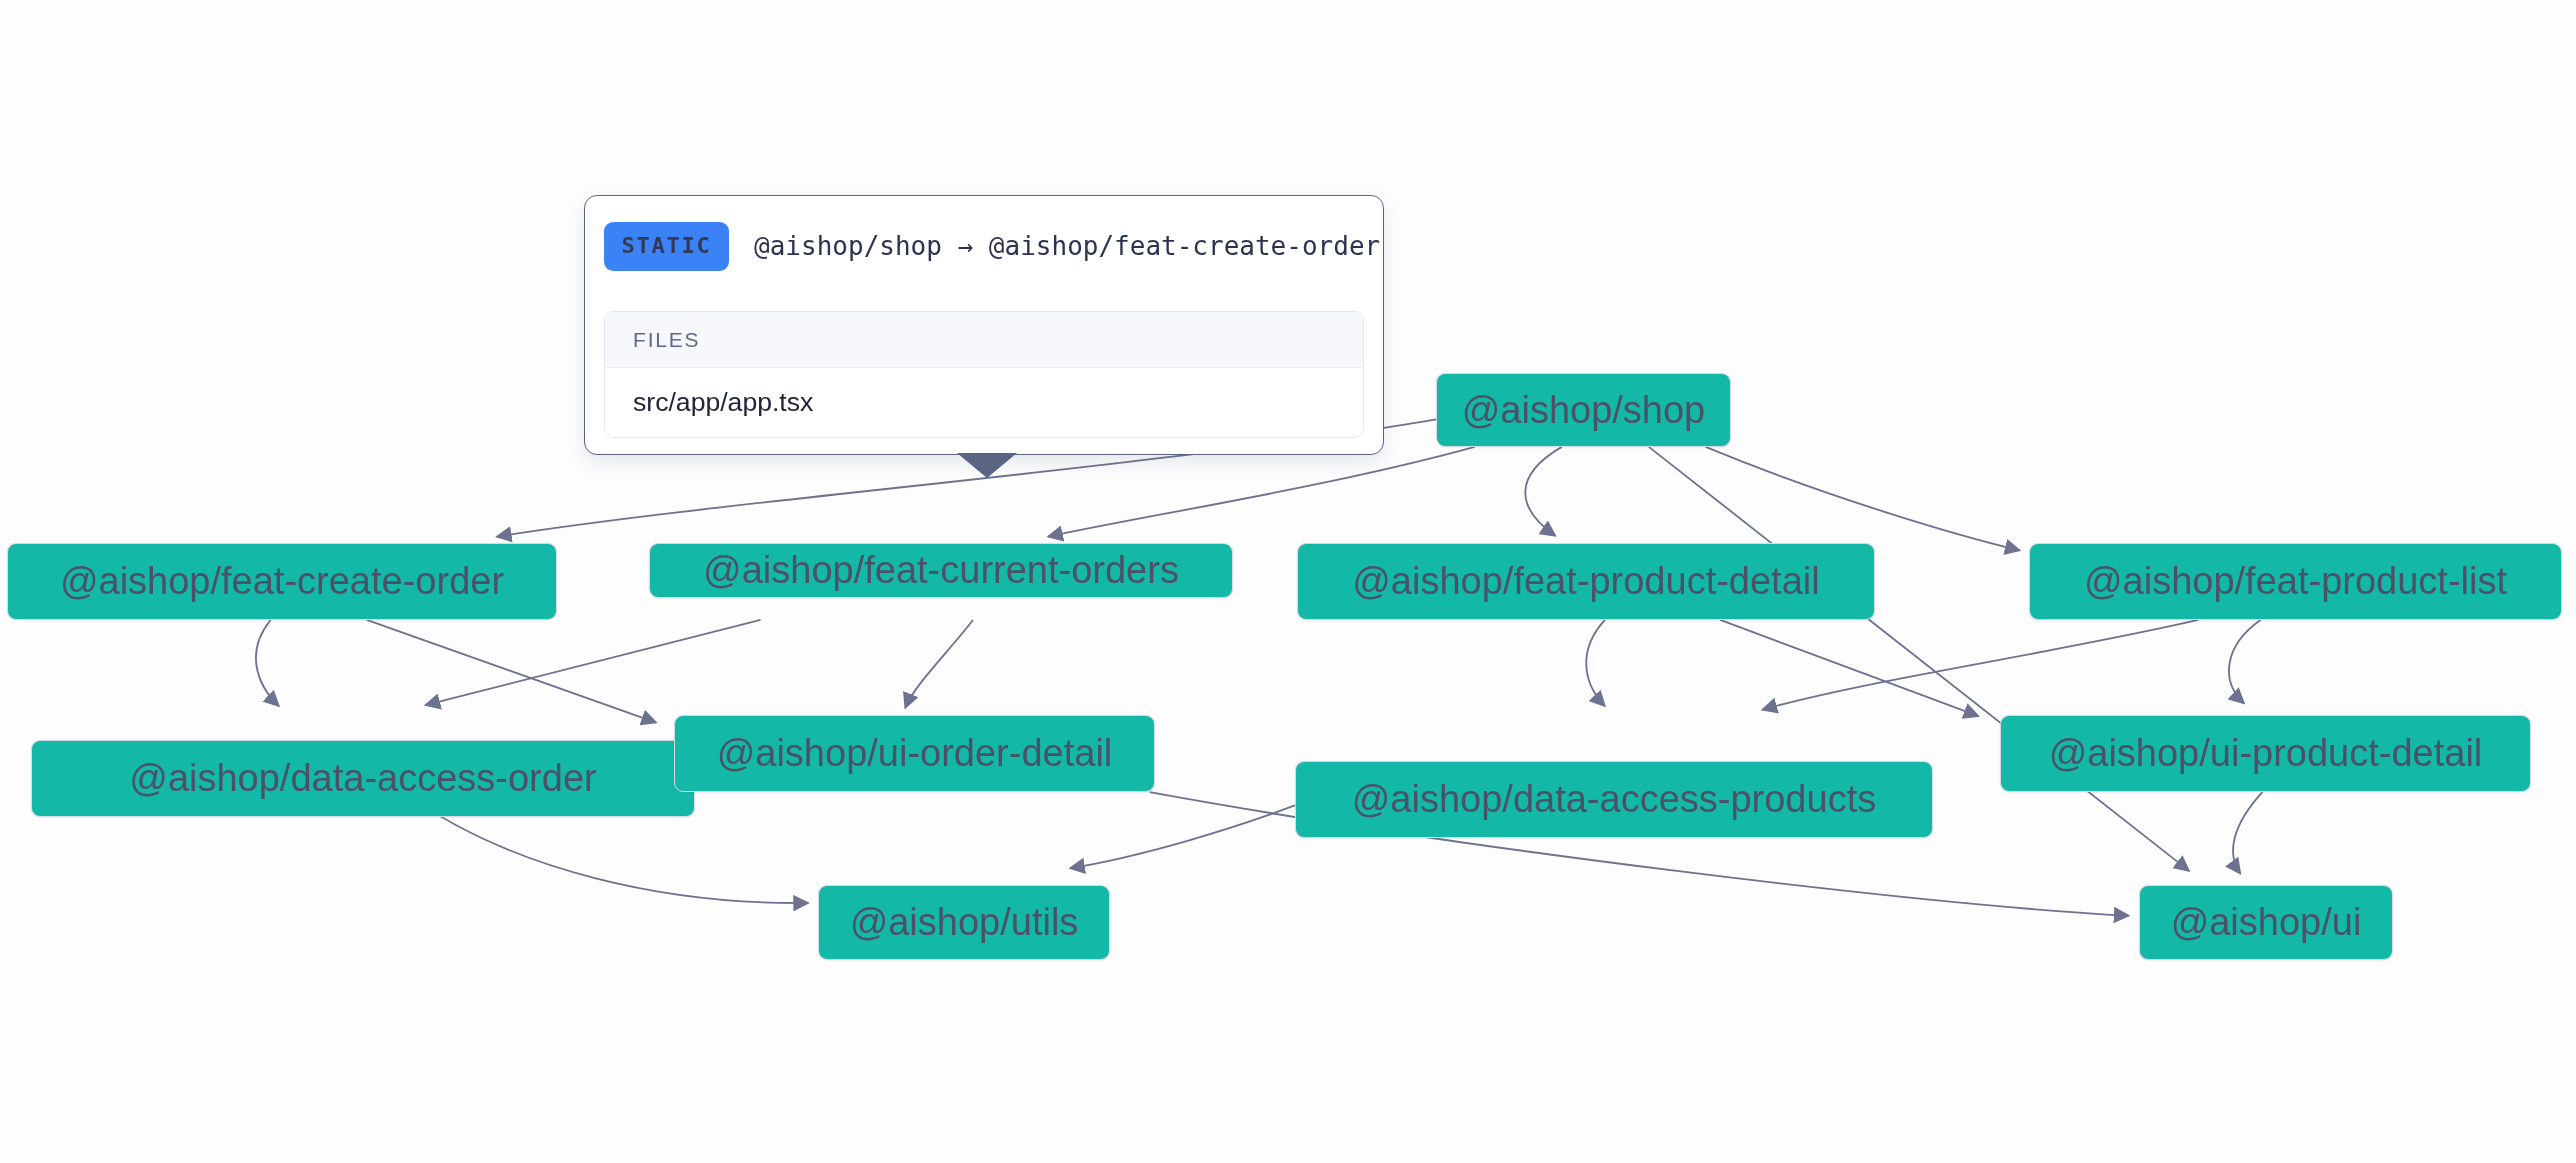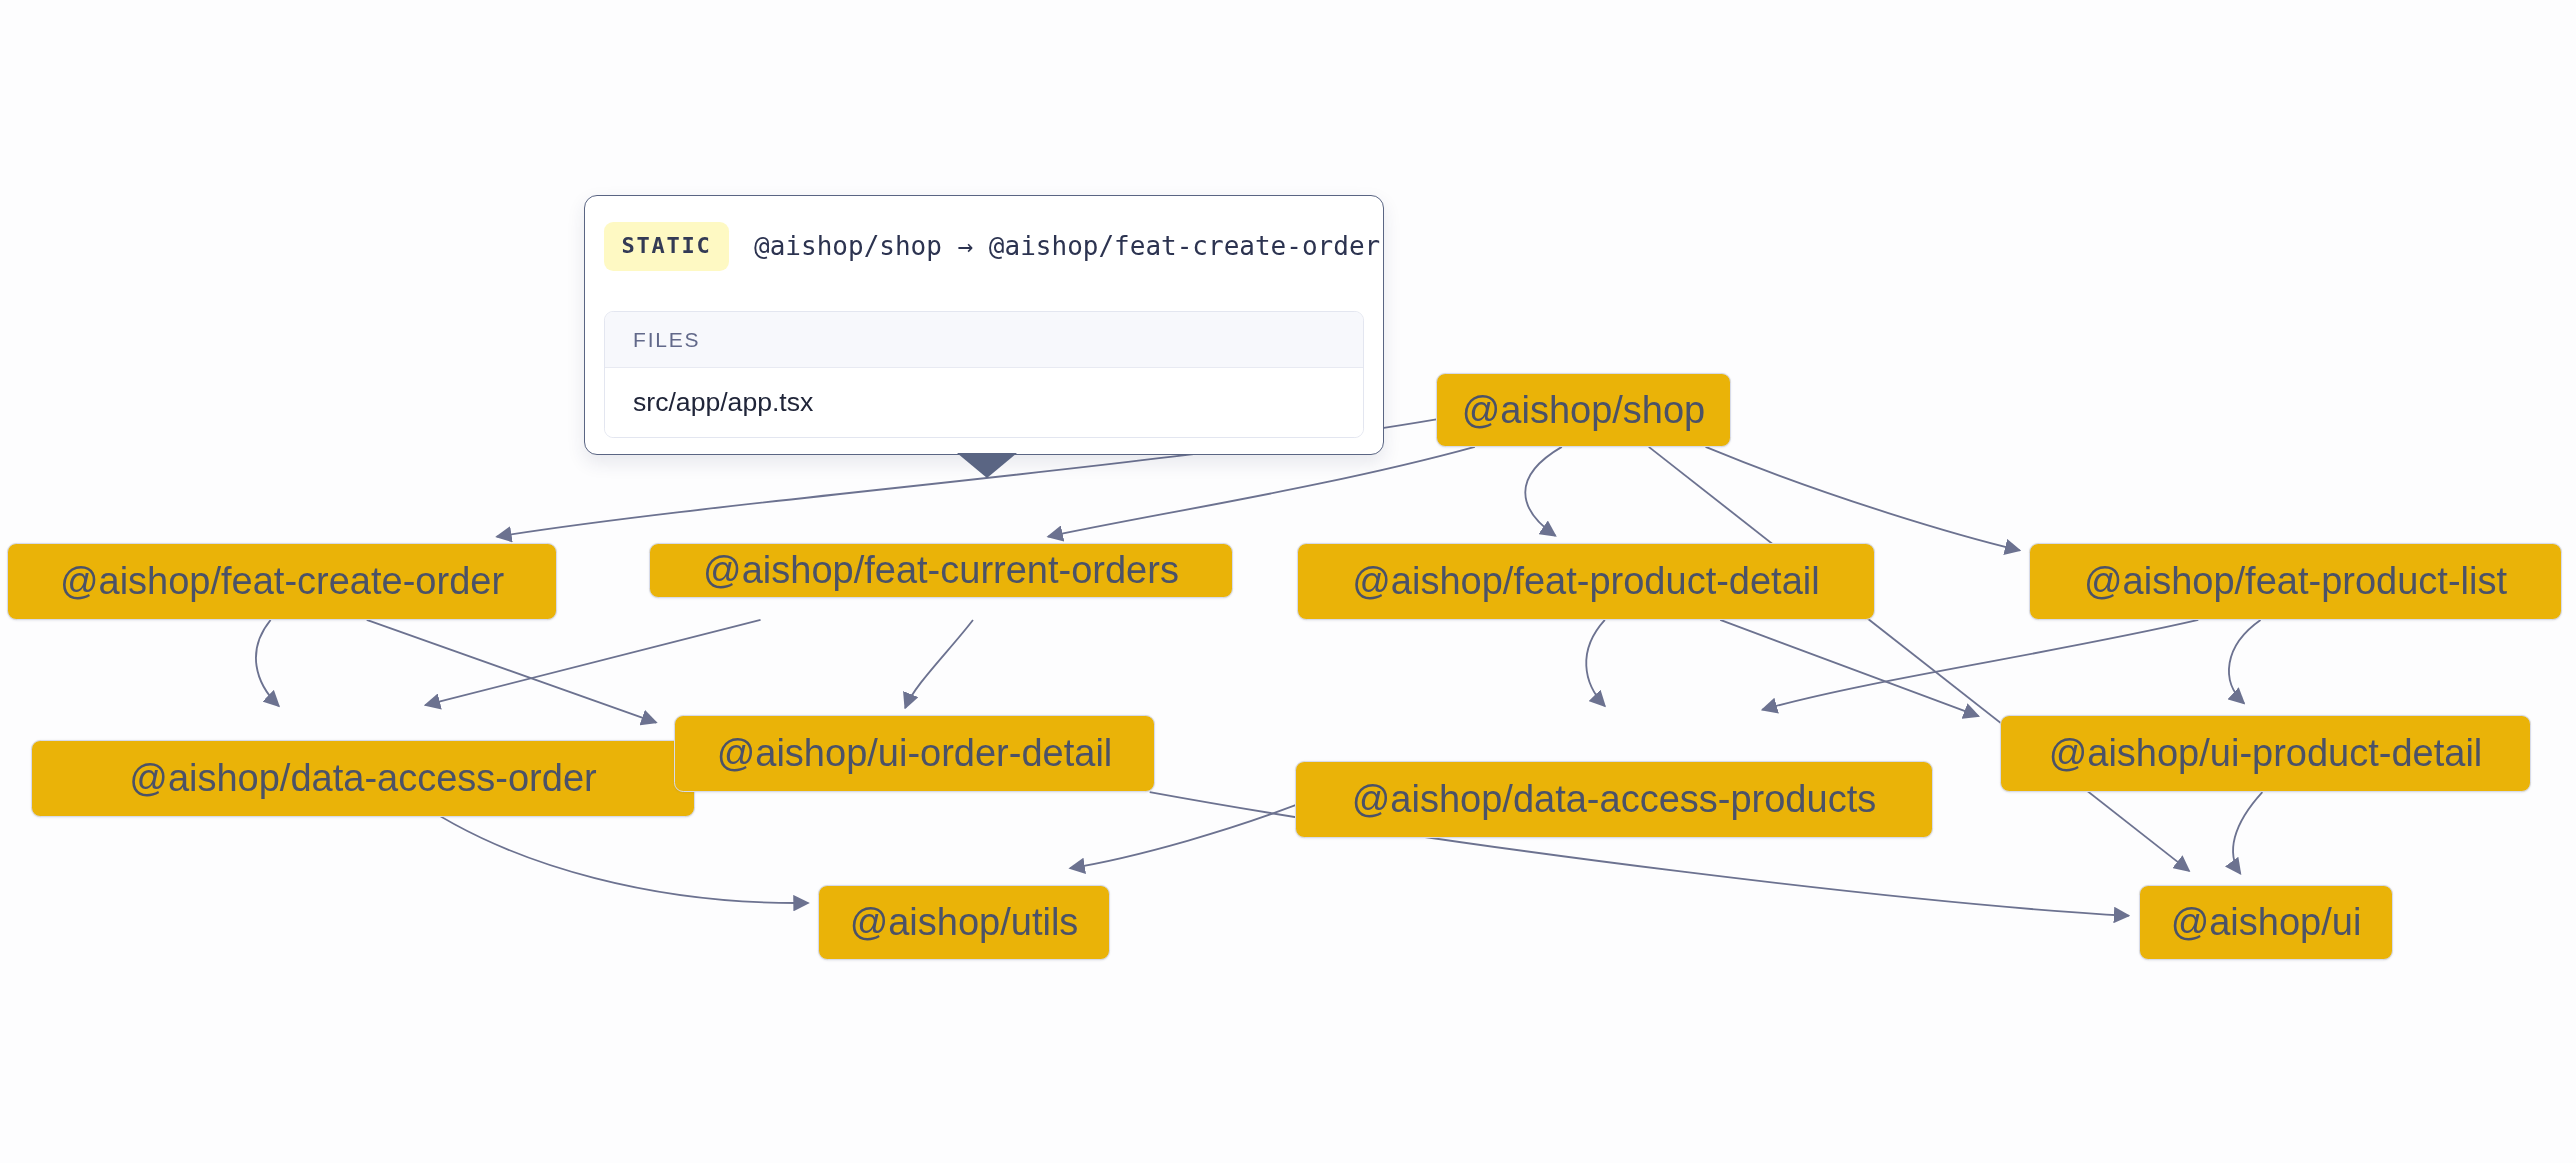--- a/index.html
+++ b/index.html
@@ -12,21 +12,21 @@
   }
   .canvas{
     position:absolute;left:0;top:0;width:2576px;height:1163px;
   }
   svg.edges{position:absolute;left:0;top:0;width:2576px;height:1163px;}
   svg.edges path.edge{
     fill:none;stroke:#6c7290;stroke-width:2px;
   }
   .node{
     position:absolute;
-    background:#eab308;
+    background:#14b8a6;
     border:0.9px solid #d7dbe9;
     border-radius:9.2px;
     box-shadow:0 0.9px 1.8px rgba(70,80,120,0.10);
     color:#4b5268;
     font-size:38px;
     display:flex;align-items:center;justify-content:center;
     white-space:nowrap;
     box-sizing:border-box;
     cursor:pointer;
   }
@@ -46,21 +46,21 @@
     width:0;height:0;
     border-left:30px solid transparent;
     border-right:30px solid transparent;
     border-top:25px solid #5a6583;
   }
   .tooltip-header{
     display:flex;align-items:center;gap:25px;
     margin:7.3px 0 26px 0;
   }
   .badge{
-    background:#fef9c3;
+    background:#3b82f6;
     color:#333a55;
     font-family:"DejaVu Sans Mono", monospace;
     font-size:22px;font-weight:bold;
     letter-spacing:1.8px;
     padding:13.7px 17.4px;
     border-radius:9.2px;
     line-height:1;
   }
   .tooltip-title{
     font-family:"DejaVu Sans Mono", monospace;

